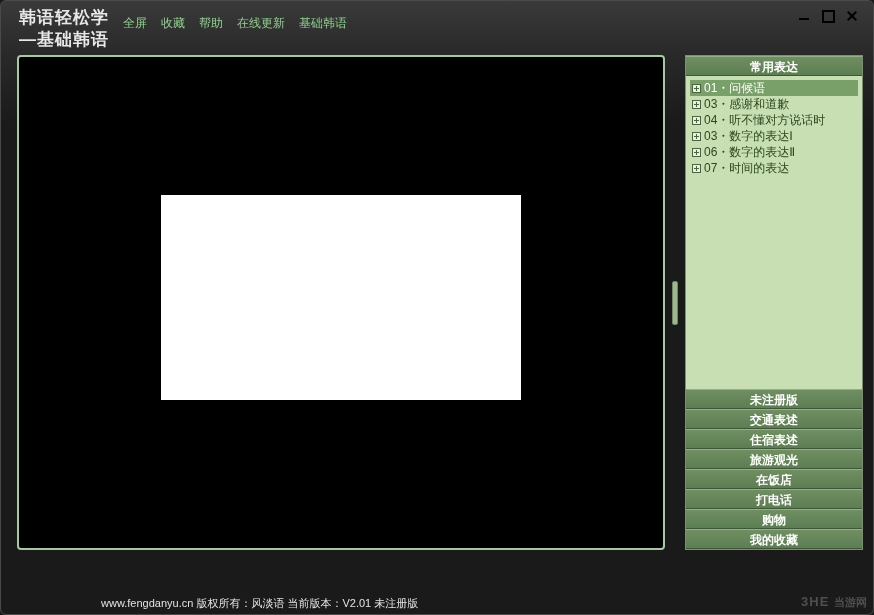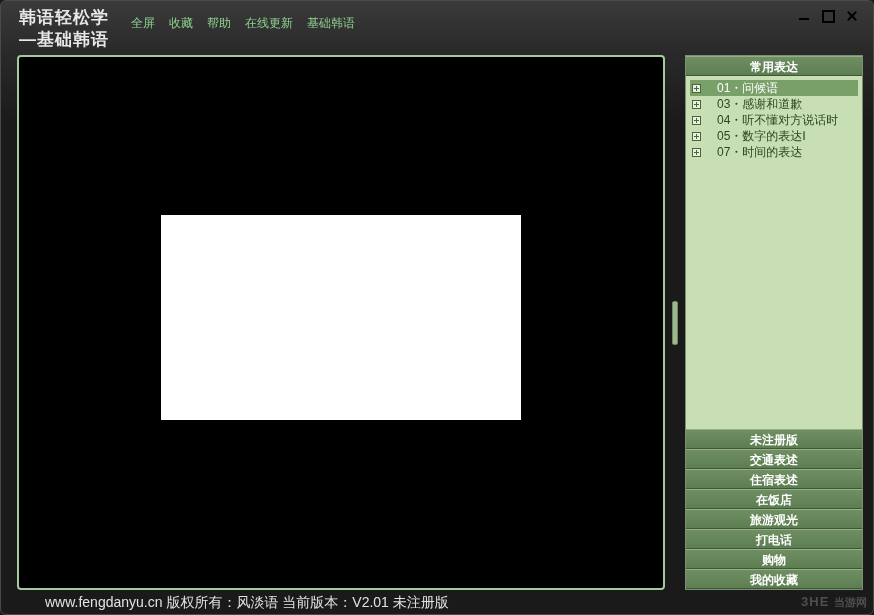--- a/index.html
+++ b/index.html
@@ -28,21 +28,21 @@
   .app-title {
     color: #e8e8e8;
     font-size: 17px;
     font-weight: bold;
     line-height: 22px;
     letter-spacing: 1px;
   }
   .menu {
     display: flex;
     gap: 14px;
-    margin-left: 22px;
+    margin-left: 14px;
     margin-top: 8px;
     align-items: flex-end;
   }
   .menu-item {
     color: #8fd18f;
     font-size: 12px;
     cursor: pointer;
   }
   .window-controls {
     position: absolute;
@@ -121,21 +121,21 @@
   }
   .panel-header { cursor: default; }
   .tree {
     flex: 1;
     background: #c7dfb2;
     padding: 4px 4px;
     overflow: auto;
   }
   .tree-item {
     display:flex; align-items:center;
-    gap:16px;
+    gap:3px;
     height:16px;
     font-size:12px;
     color: #2c4720;
     padding-left: 2px;
     cursor:pointer;
     white-space: nowrap;
     text-align: center;
   }
   .tree-item.sel {
     background:#7aa069;
@@ -150,23 +150,23 @@
   }
   .tree-box::before {
     content:""; position:absolute; left:1px; top:3px; width:5px; height:1px; background:#4a6340;
   }
   .tree-box::after {
     content:""; position:absolute; left:3px; top:1px; width:1px; height:5px; background:#4a6340;
   }
   .statusbar {
     height: 20px;
     color: #e2e2e2;
-    font-size: 14px;
-    padding: 0 0 2px 44px;
-    display:flex; align-items:center;
+    font-size: 11px;
+    padding: 0 0 2px 100px;
+    display:flex; align-items:center;margin-top:40px;
   }
   .watermark {
     position:absolute;
     right: 6px; bottom: 4px;
     color: #6a6a6a;
     font-size: 13px;
     font-weight: bold;
     letter-spacing: 1px;
     opacity: .65;
     pointer-events:none;
@@ -218,32 +218,36 @@
         <div class="tree-item">
           <span class="tree-box"></span>
           <span>03・感谢和道歉</span>
         </div>
         <div class="tree-item">
           <span class="tree-box"></span>
           <span>04・听不懂对方说话时</span>
         </div>
         <div class="tree-item">
           <span class="tree-box"></span>
-          <span>05・数字的表达Ⅰ</span>
+          <span>03・数字的表达Ⅰ</span>
+        </div>
+        <div class="tree-item">
+          <span class="tree-box"></span>
+          <span>06・数字的表达Ⅱ</span>
         </div>
         <div class="tree-item">
           <span class="tree-box"></span>
           <span>07・时间的表达</span>
         </div>
       </div>
       <div class="cat-btn">未注册版</div>
       <div class="cat-btn">交通表述</div>
       <div class="cat-btn">住宿表述</div>
+      <div class="cat-btn">旅游观光</div>
       <div class="cat-btn">在饭店</div>
-      <div class="cat-btn">旅游观光</div>
       <div class="cat-btn">打电话</div>
       <div class="cat-btn">购物</div>
       <div class="cat-btn">我的收藏</div>
     </div>
 
   </div>
 
   <div class="statusbar">
     <span>www.fengdanyu.cn 版权所有：风淡语  当前版本：V2.01 未注册版</span>
   </div>

